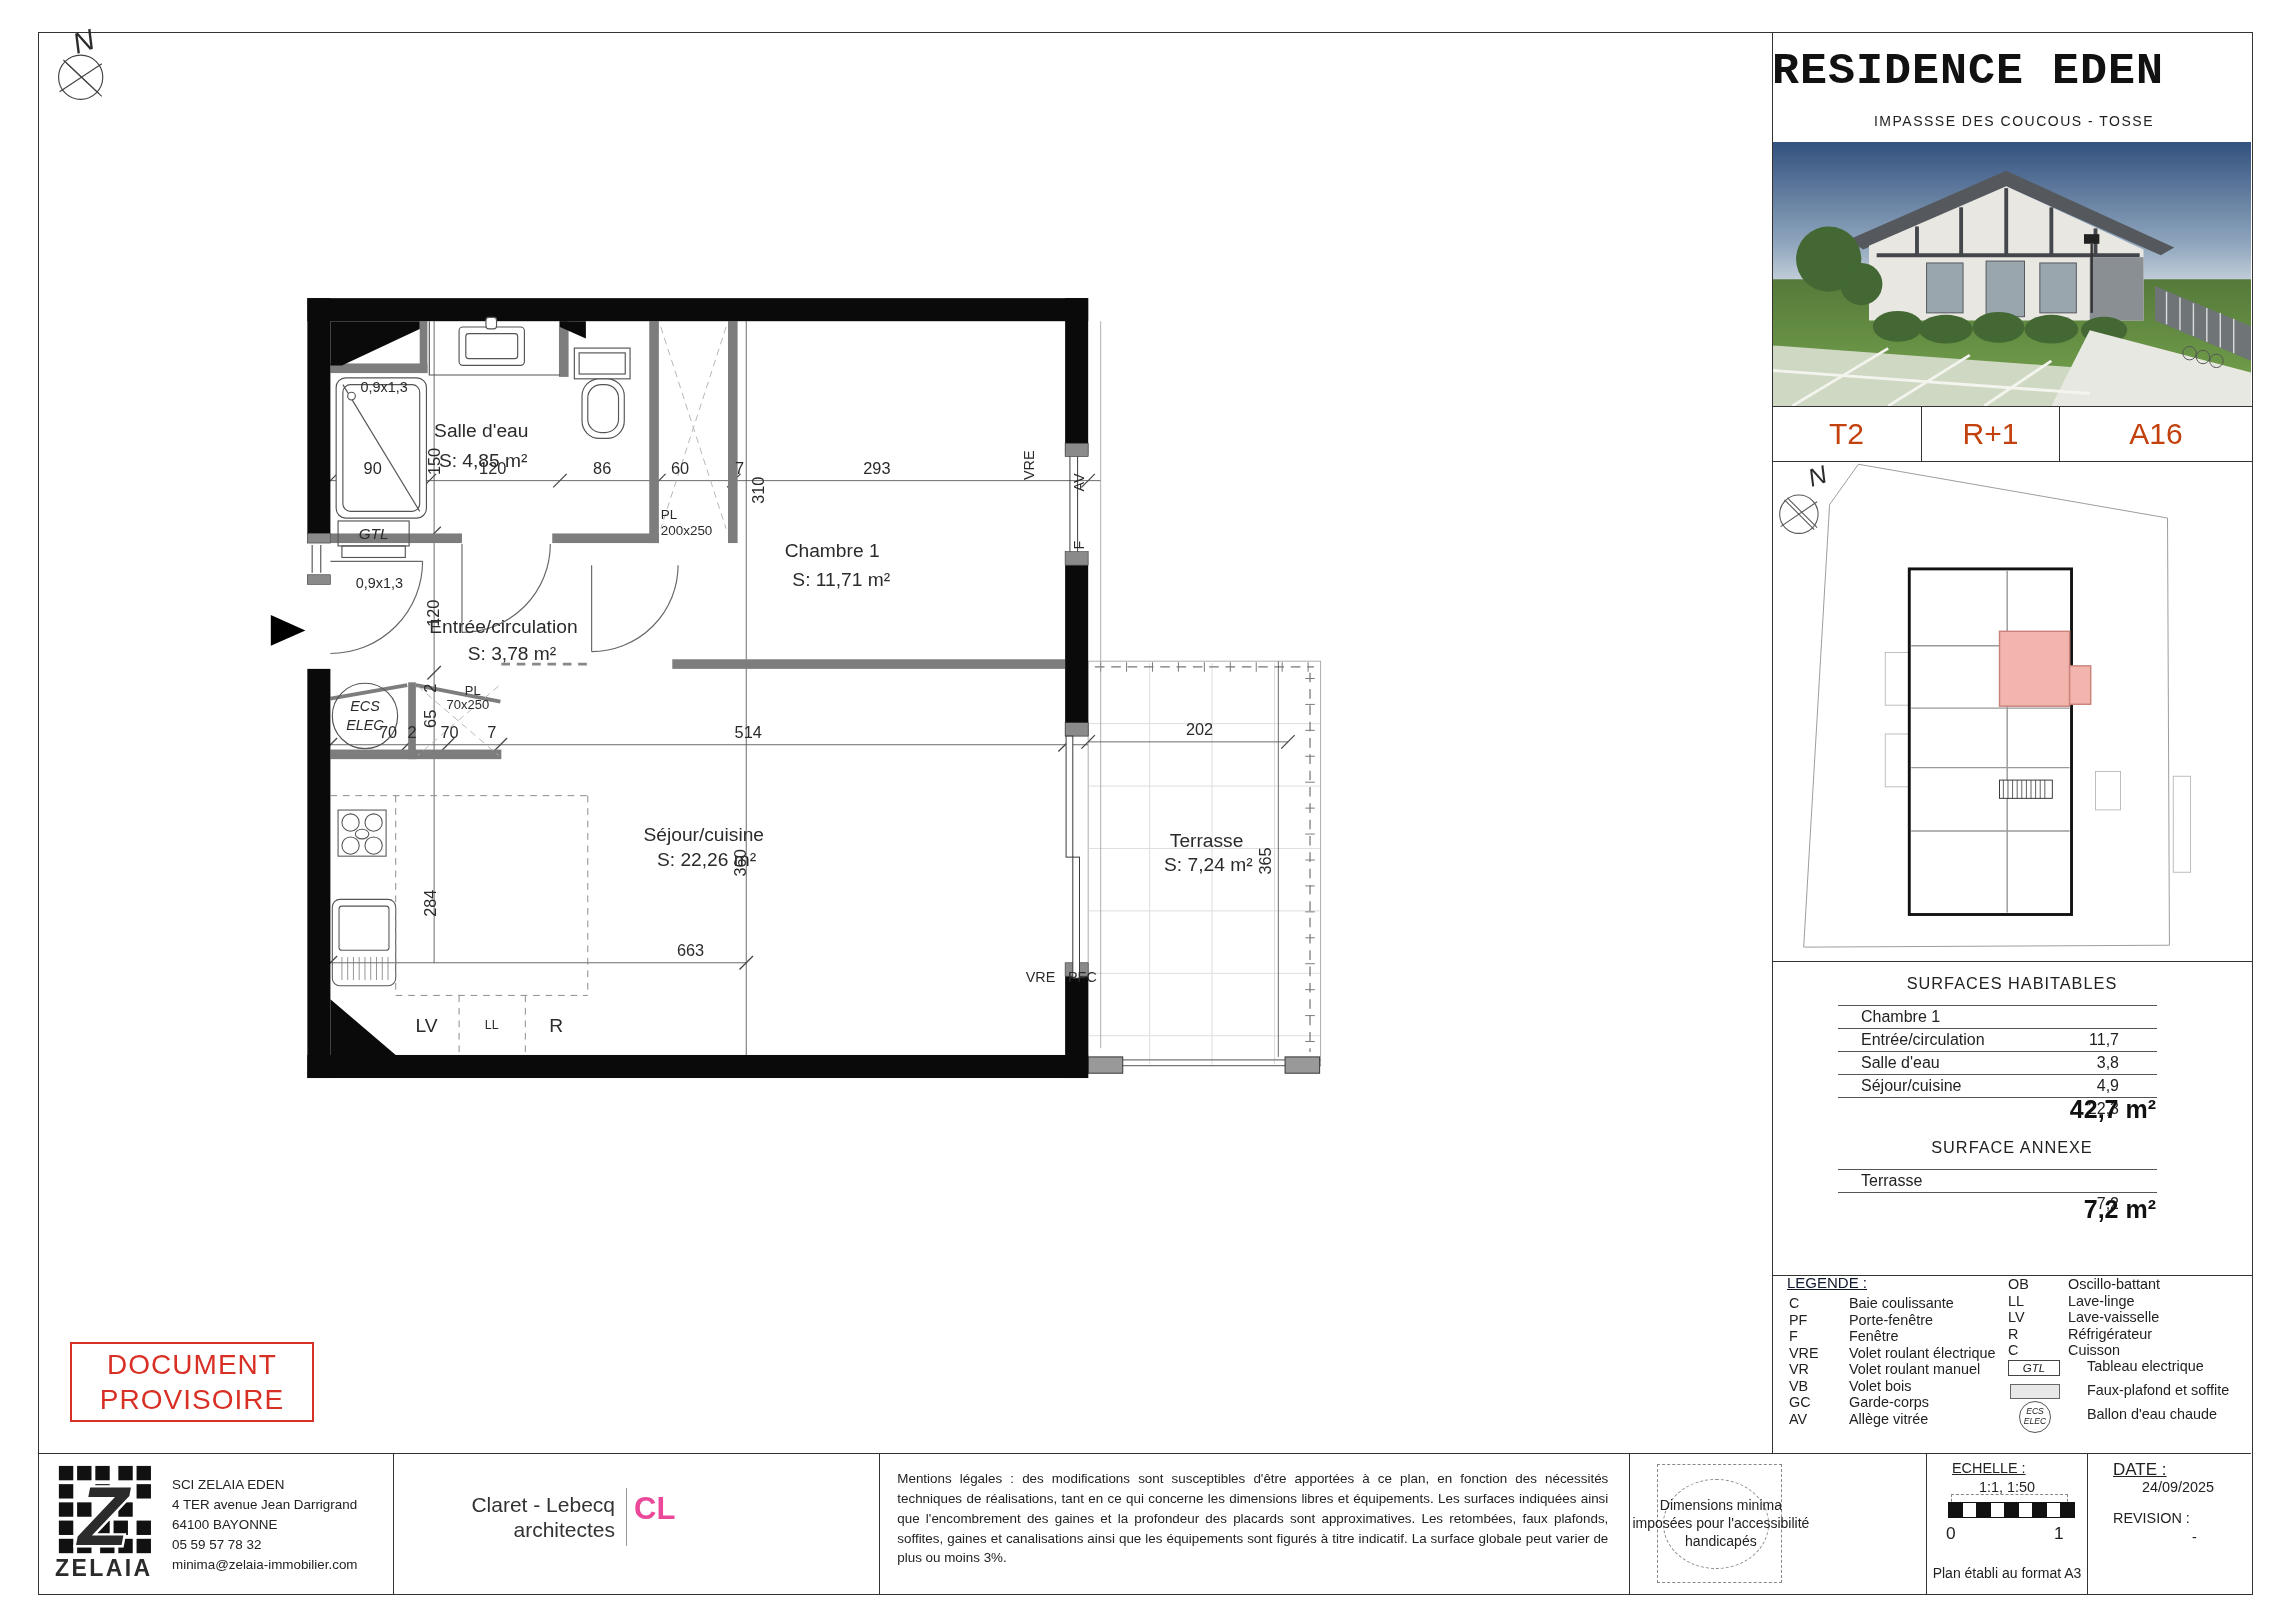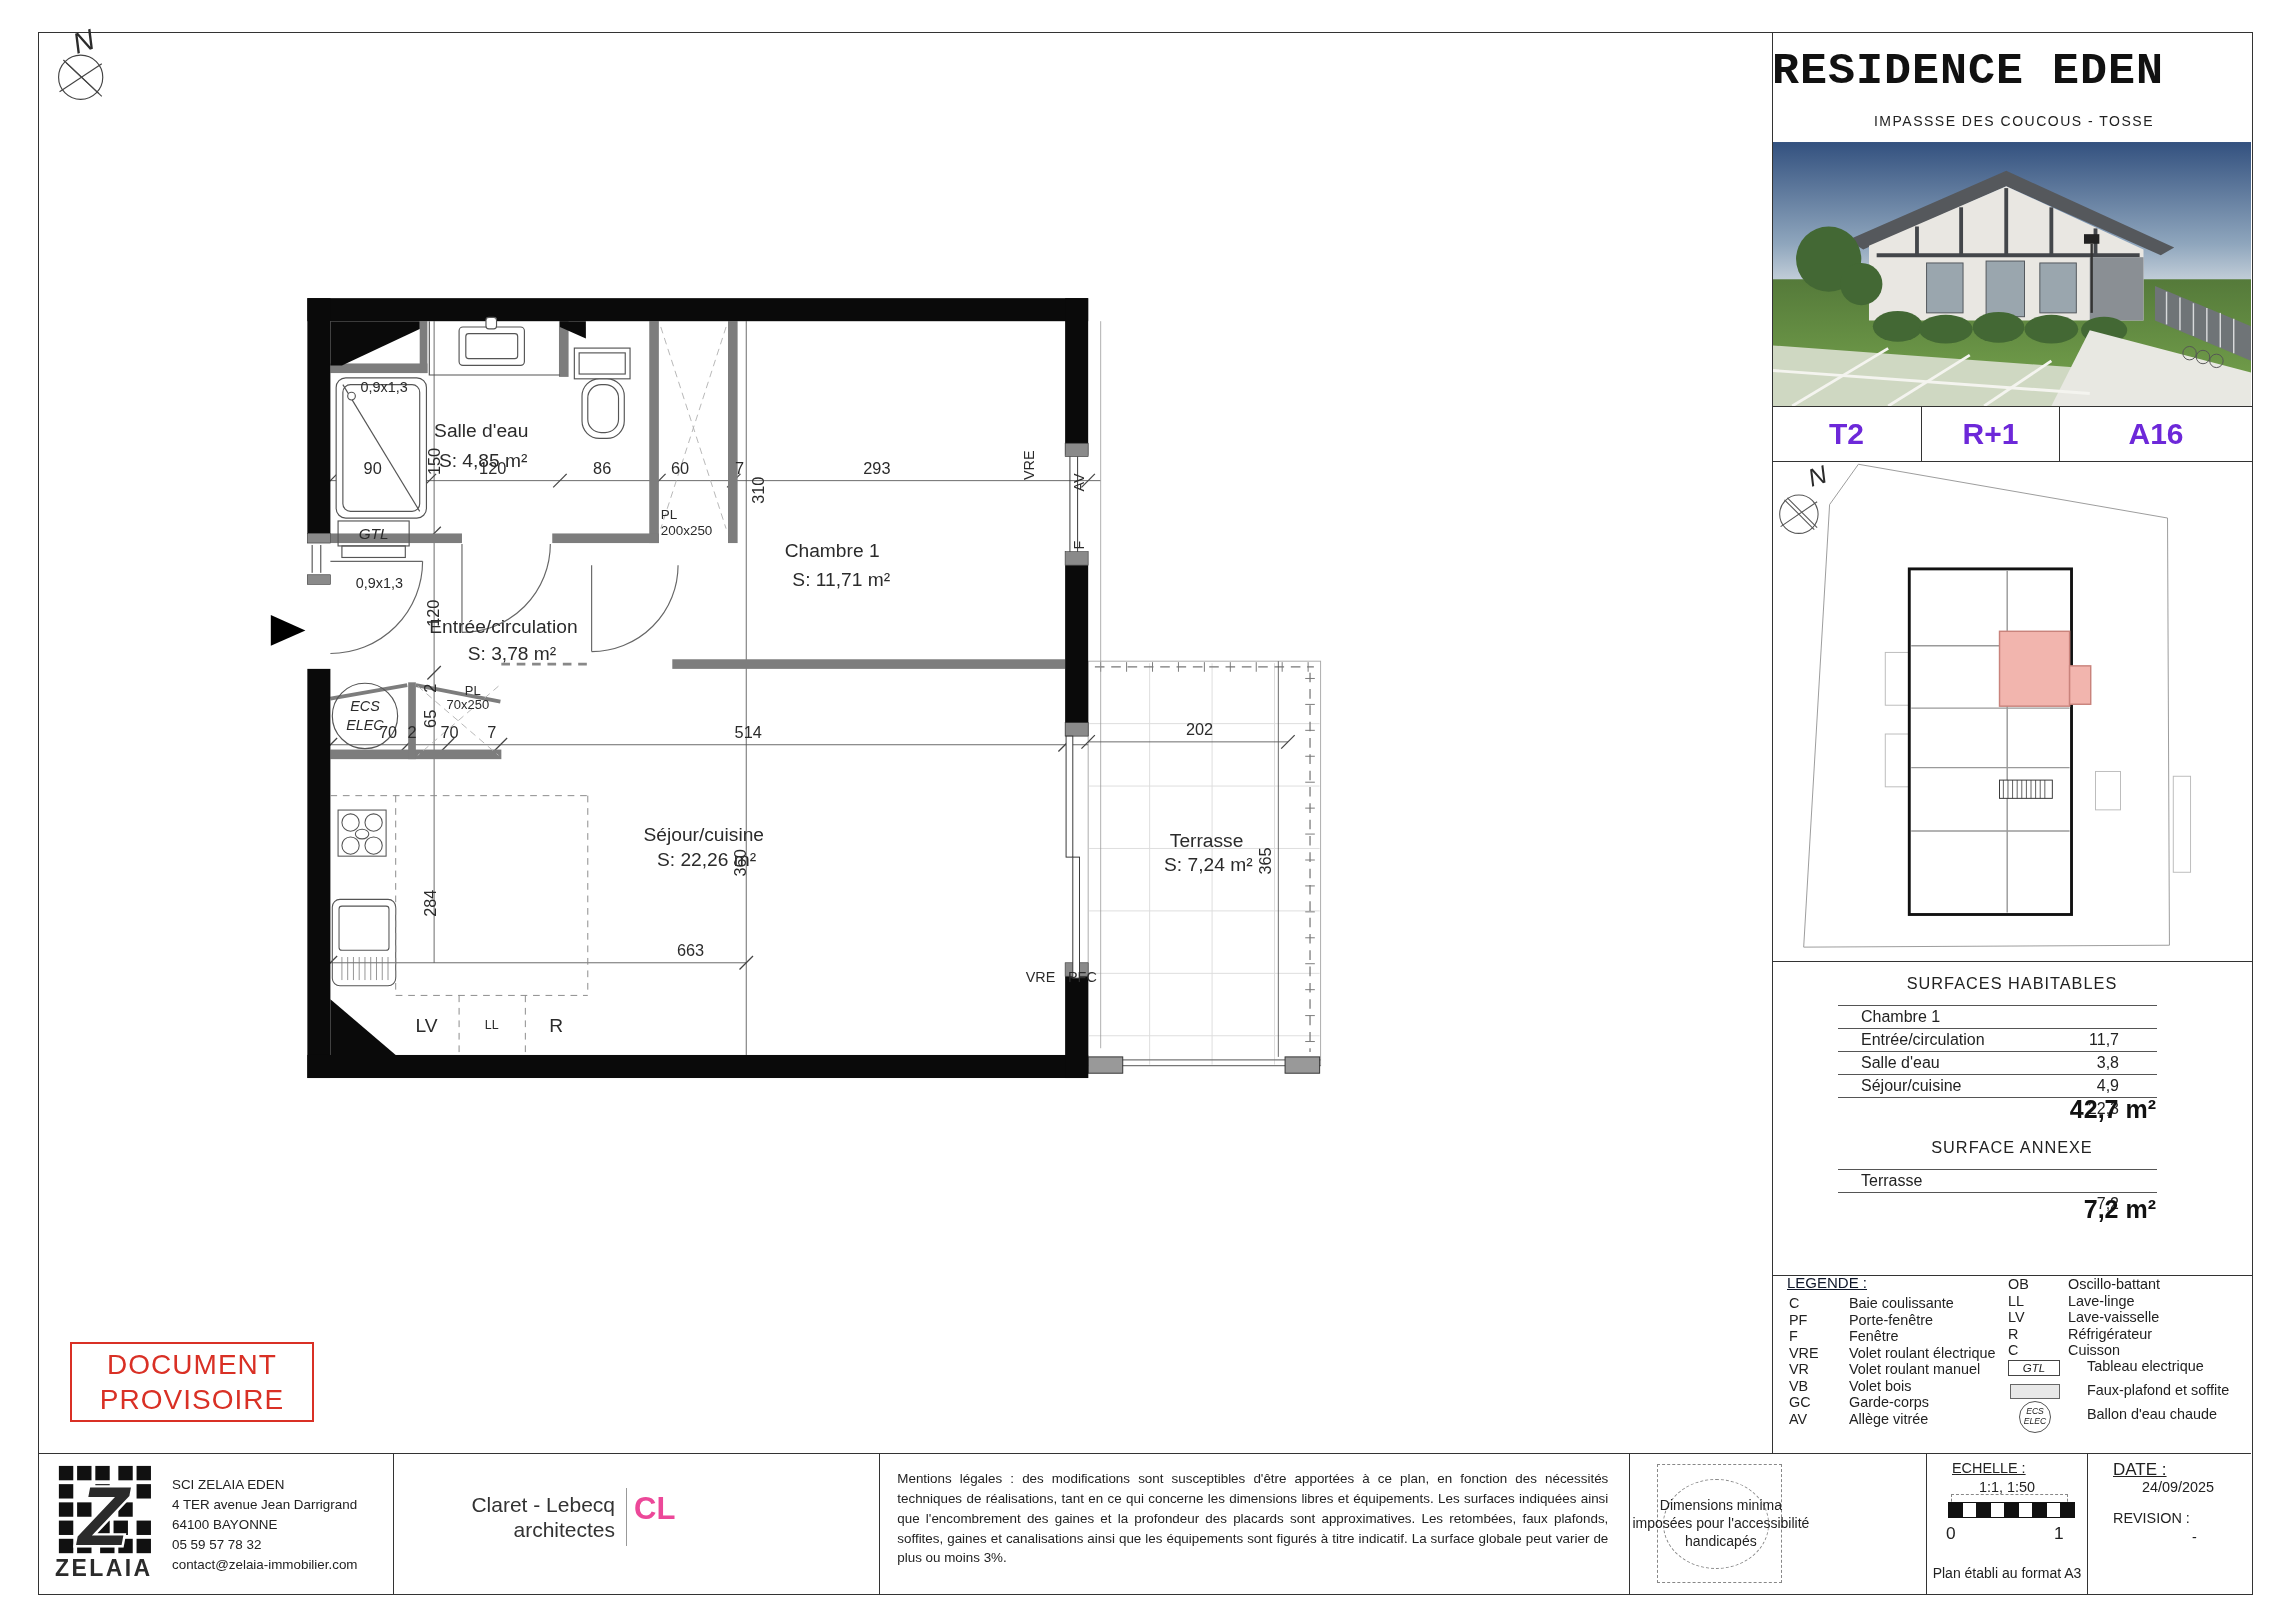--- a/index.html
+++ b/index.html
@@ -16,21 +16,21 @@
 
   
   #title{position:absolute;left:1772px;top:46px;width:480px;text-align:left;
          font-family:"Liberation Mono",monospace;font-weight:700;font-size:45px;
          letter-spacing:1px;color:#111;}
   #subtitle{position:absolute;left:1772px;top:113px;width:382px;text-align:right;
          font-size:14px;letter-spacing:1.5px;color:#222;}
   #t2row{position:absolute;left:1772px;top:406px;width:480px;height:54px;
          border-top:1px solid #333;border-bottom:1px solid #333;display:flex;}
   #t2row .cell{display:flex;align-items:center;justify-content:center;
-         font-size:30px;color:#6d28d9;font-weight:bold;}
+         font-size:30px;color:#c2410c;}
   #t2row .cell+.cell{border-left:1px solid #333;}
 
   
   .surf-title{position:absolute;width:480px;left:1772px;text-align:center;
          font-size:16.3px;letter-spacing:1px;color:#222;}
   .surf-table{position:absolute;left:1838px;width:319px;}
   .surf-row{display:flex;justify-content:space-between;border-bottom:1px solid #555;
          font-size:16px;height:22px;align-items:center;}
   .surf-row .n{padding-left:23px;}
   .surf-row .v{padding-right:38px;margin-top:45px;}
@@ -535,21 +535,21 @@
             <rect x="66" y="78" width="15" height="15"></rect>
             <rect x="85" y="78" width="15" height="15"></rect>
         </g>
         <text x="24" y="84" font-size="86" font-weight="700" font-style="italic" fill="#2d4a86" stroke="#fff" stroke-width="5" paint-order="stroke">Z</text>
         <text x="0" y="117" font-size="24" font-weight="700" letter-spacing="2.5" fill="#2d4a86">ZELAIA</text>
       </svg>
       <div class="abs addr" style="left:134px;top:21px">
         <div>SCI ZELAIA EDEN</div>
         <div>4 TER avenue Jean Darrigrand 64100 BAYONNE</div>
         <div>05 59 57 78 32</div>
-        <div>contact@zelaia-immobilier.com</div>
+        <div>minima@zelaia-immobilier.com</div>
       </div>
     </div>
     <div class="f-cell" style="width:485px">
       <div class="abs wordmark" style="left:29px;top:38px;width:192px">
         <div>Claret - Lebecq</div>
         <div>architectes</div>
       </div>
       <div class="vline" style="left:232px;top:34px;width:1px;height:58px;background:#999"></div>
       <div class="abs cl-mono" style="left:240px;top:37px">CL</div>
     </div>

